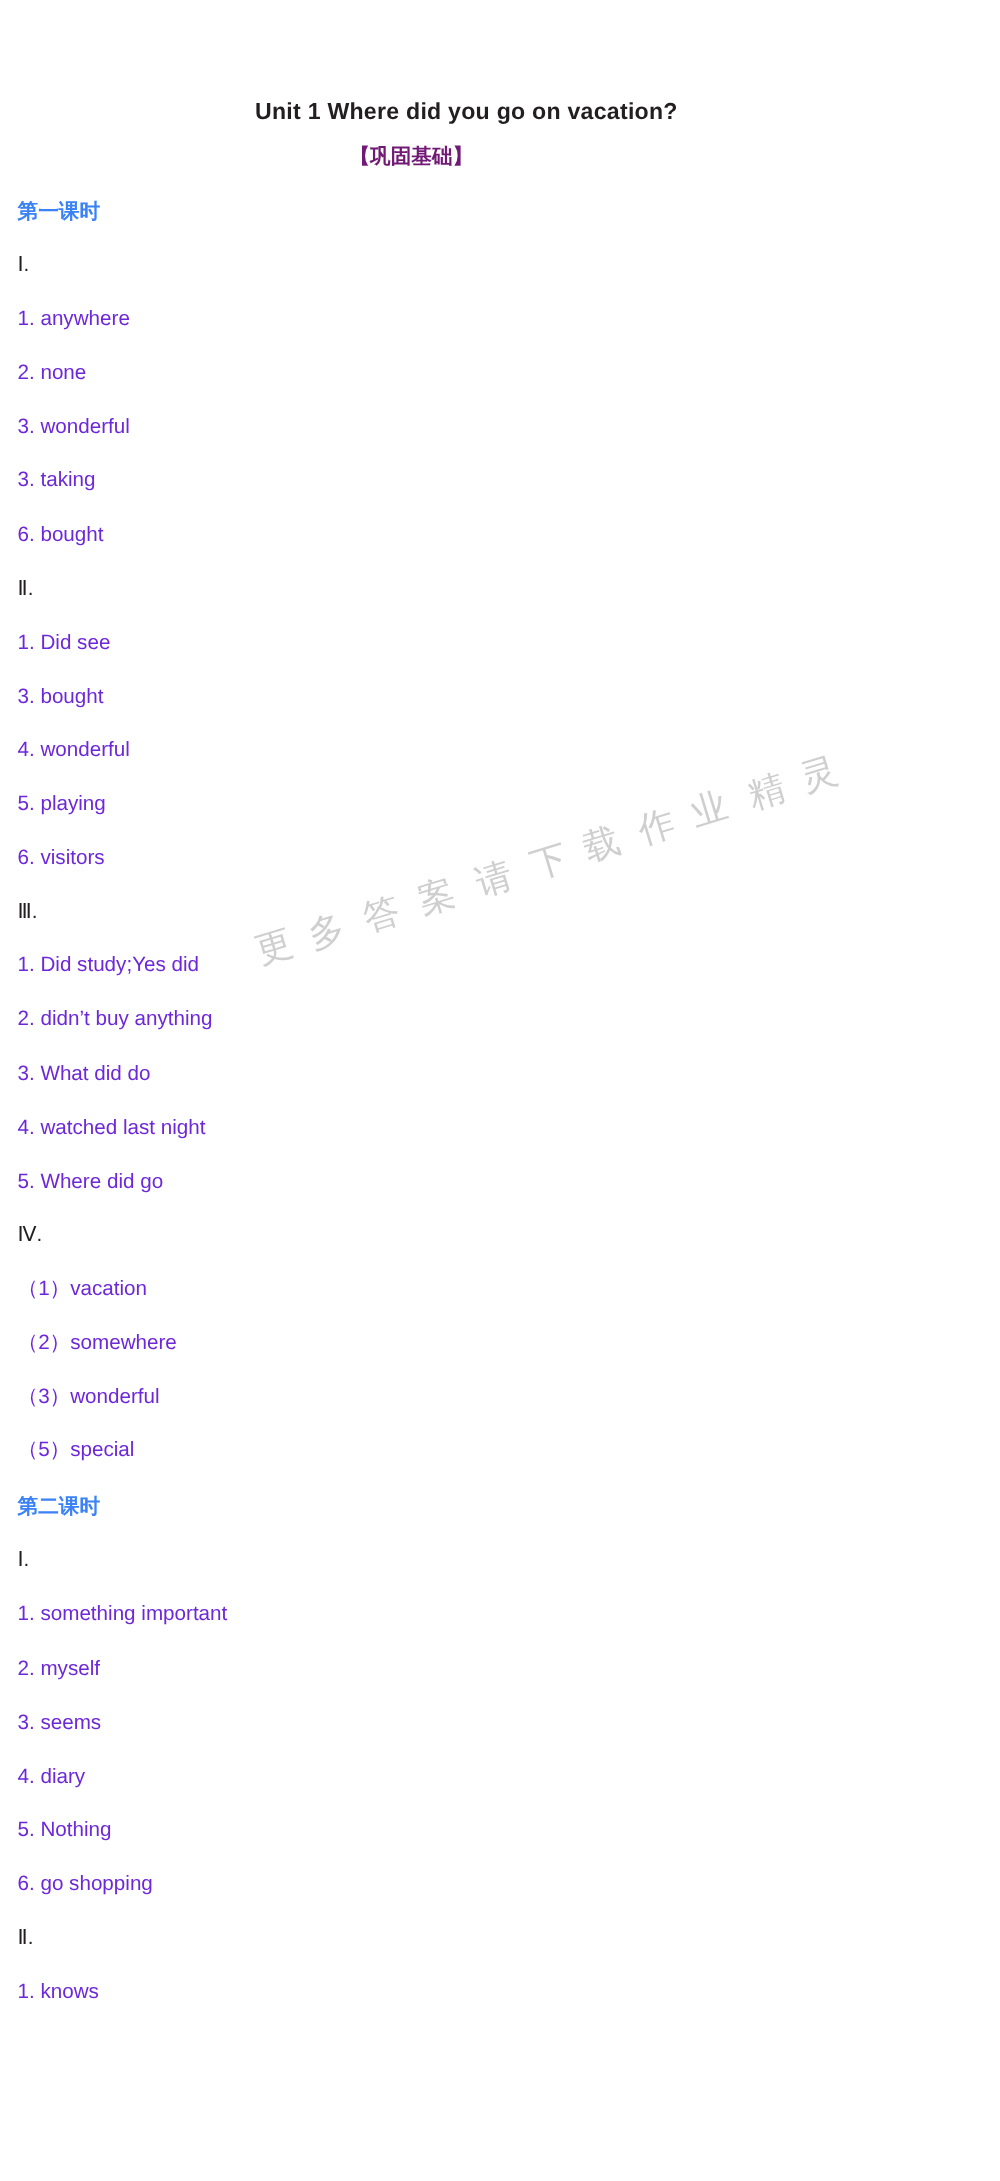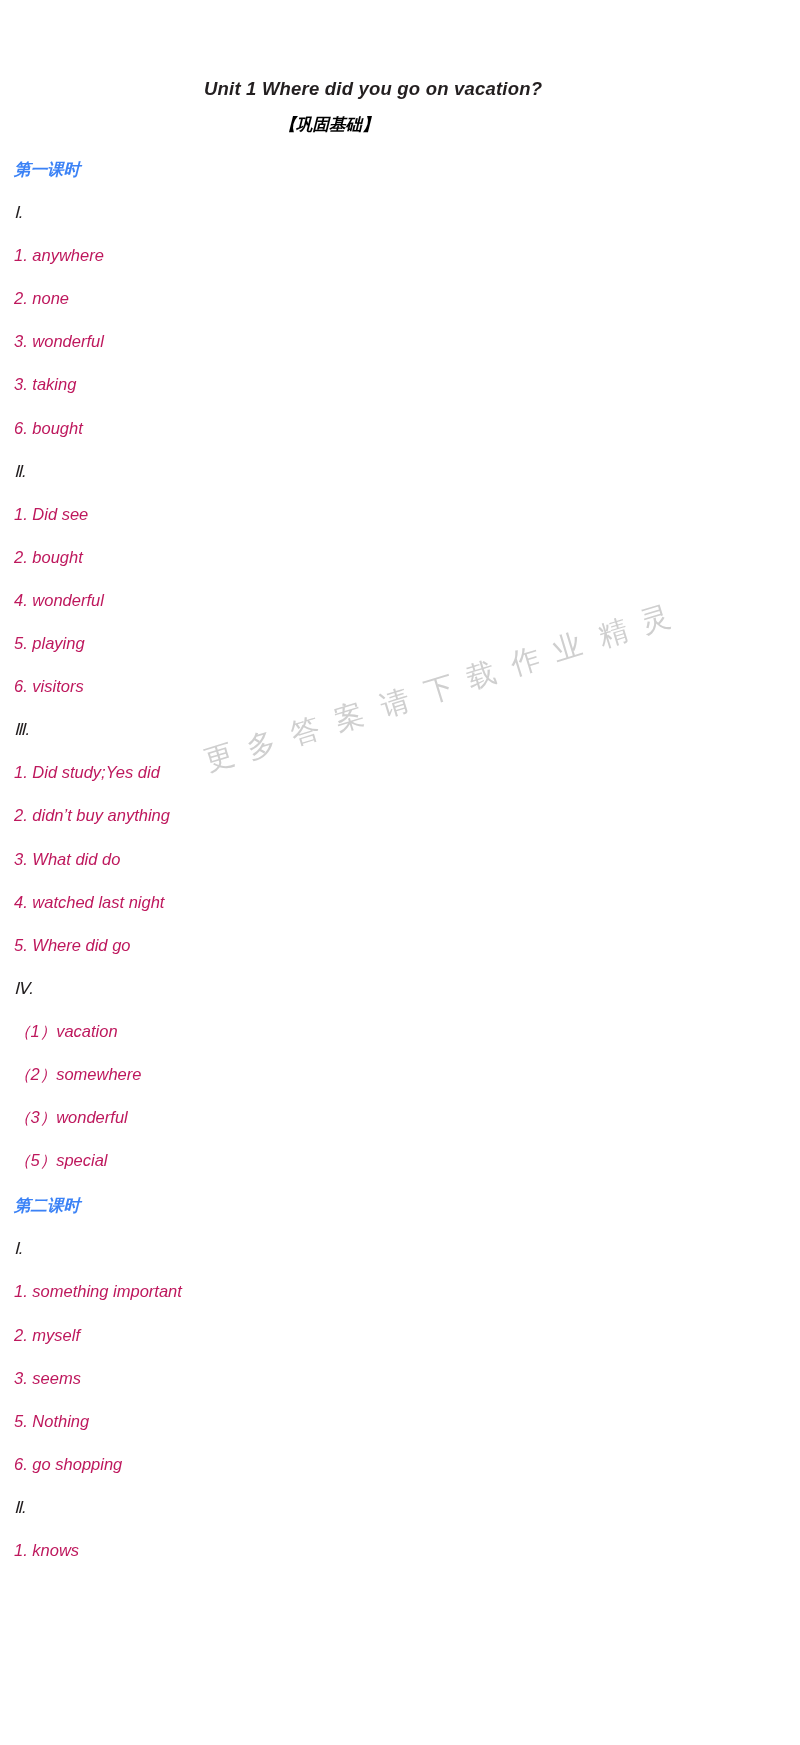--- a/index.html
+++ b/index.html
@@ -29,55 +29,54 @@
     height: 1745px;
     background: #ffffff;
     border-left: 0;
   }
   .content {
     position: relative;
     padding: 78px 96px 0 14px;
     width: 800px;
     box-sizing: border-box;
     z-index: 2;
-    font-style: italic;
   }
   .doc-title {
     font-size: 18.5px;
     font-weight: bold;
     color: #231f20;
     text-align: left;
     margin: 0 0 0 190px;
     letter-spacing: 0.2px;
     white-space: nowrap;
   }
   .doc-subtitle {
     font-size: 16.5px;
     font-weight: bold;
-    color: #000000;
+    color: #701a75;
     text-align: center;
     margin: 14px 0 0 0;
     padding-right: 60px;
   }
   .section-heading {
     font-size: 16.5px;
     font-weight: bold;
     color: #3b82f6;
     margin: 22px 0 0 0;
     line-height: 1.4;
   }
   .roman {
     font-size: 16.5px;
     color: #231f20;
     margin: 20px 0 0 0;
     line-height: 1.4;
   }
   .item {
     font-size: 16.5px;
-    color: #be185d;
+    color: #6d28d9;
     margin: 20px 0 0 0;
     line-height: 1.4;
   }
   .watermark {
     position: absolute;
     left: 195px;
     top: 620px;
     width: 360px;
     height: 170px;
     z-index: 1;
@@ -122,21 +121,21 @@
 
     <div class="roman">Ⅰ.</div>
     <div class="item">1. anywhere</div>
     <div class="item">2. none</div>
     <div class="item">3. wonderful</div>
     <div class="item">3. taking</div>
     <div class="item">6. bought</div>
 
     <div class="roman">Ⅱ.</div>
     <div class="item">1. Did  see</div>
-    <div class="item">2. bought</div>
+    <div class="item">3. bought</div>
     <div class="item">4. wonderful</div>
     <div class="item">5. playing</div>
     <div class="item">6. visitors</div>
 
     <div class="roman">Ⅲ.</div>
     <div class="item">1. Did study;Yes  did</div>
     <div class="item">2. didn’t buy anything</div>
     <div class="item">3. What did do</div>
     <div class="item">4. watched last night</div>
     <div class="item">5. Where did go</div>
@@ -146,20 +145,21 @@
     <div class="item">（2）somewhere</div>
     <div class="item">（3）wonderful</div>
     <div class="item">（5）special</div>
 
     <div class="section-heading">第二课时</div>
 
     <div class="roman">Ⅰ.</div>
     <div class="item">1. something important</div>
     <div class="item">2. myself</div>
     <div class="item">3. seems</div>
+    <div class="item">4. diary</div>
     <div class="item">5. Nothing</div>
     <div class="item">6. go shopping</div>
 
     <div class="roman">Ⅱ.</div>
     <div class="item">1. knows</div>
 
   </div>
 </div>
 
 </body></html>

